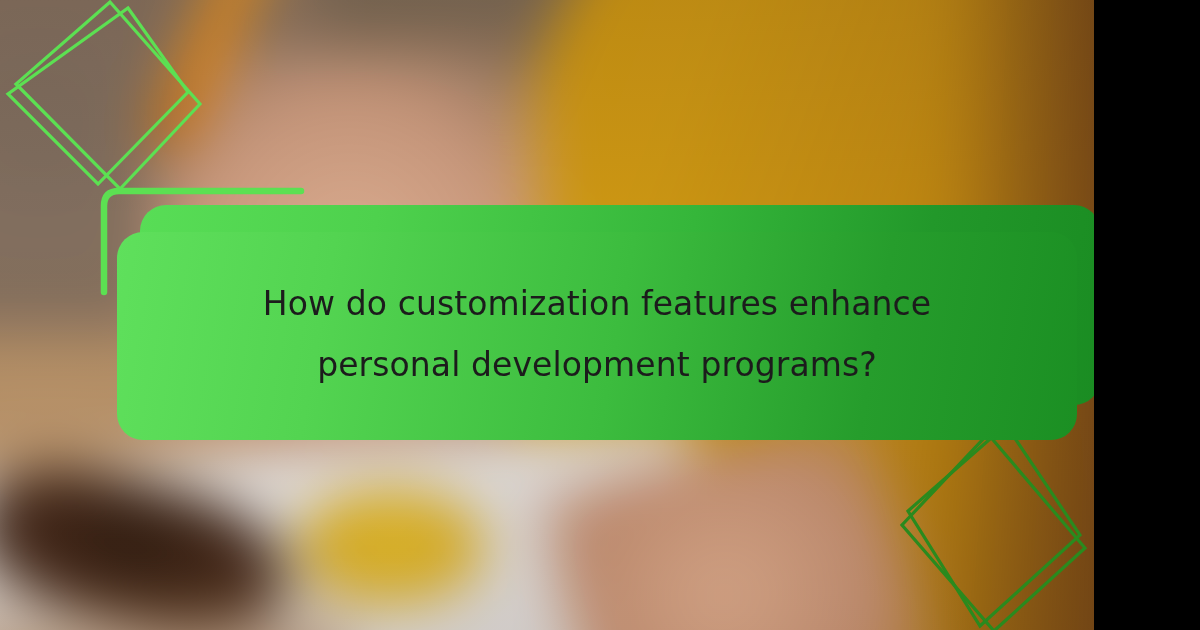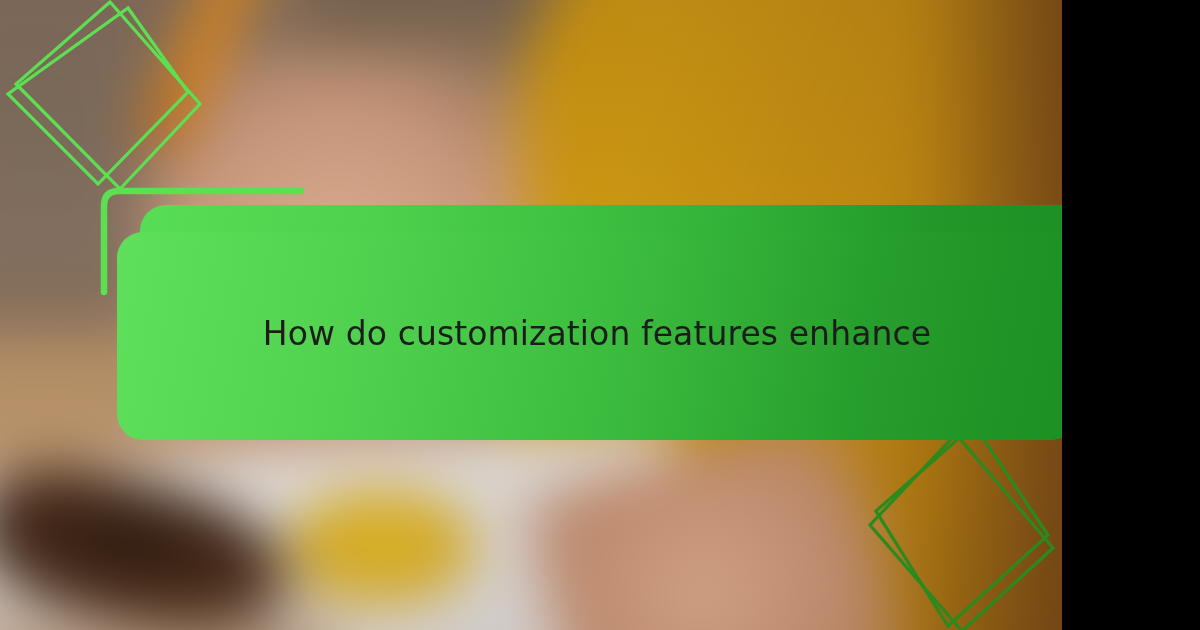--- a/index.html
+++ b/index.html
@@ -8,20 +8,21 @@
     background: #000;
   }
 
   #canvas {
     position: relative;
     width: 1062px;
     height: 630px;
     overflow: hidden;
     font-family: "DejaVu Sans", "Liberation Sans", sans-serif;
     background: #be185d;
+    padding-left: 32px;
   }
 
   
   .bg-photo {
     position: absolute;
     inset: -80px;
     filter: blur(26px) saturate(1.08);
     transform: scale(1.05);
   }
 
@@ -230,16 +231,17 @@
 
   <svg class="bracket" width="220" height="115" viewBox="0 0 220 115">
     <path d="M 8 110 L 8 24 Q 8 9 23 9 L 205 9" fill="none" stroke="#5ce052" stroke-width="6.5" stroke-linecap="round"></path>
   </svg>
 
   <div class="card-back"></div>
 
   <div class="card-front">
     <div class="card-text">
       <span class="line">How do customization features enhance</span>
+      <span class="line">personal development programs?</span>
     </div>
   </div>
 
 </div>
 
 </body></html>

